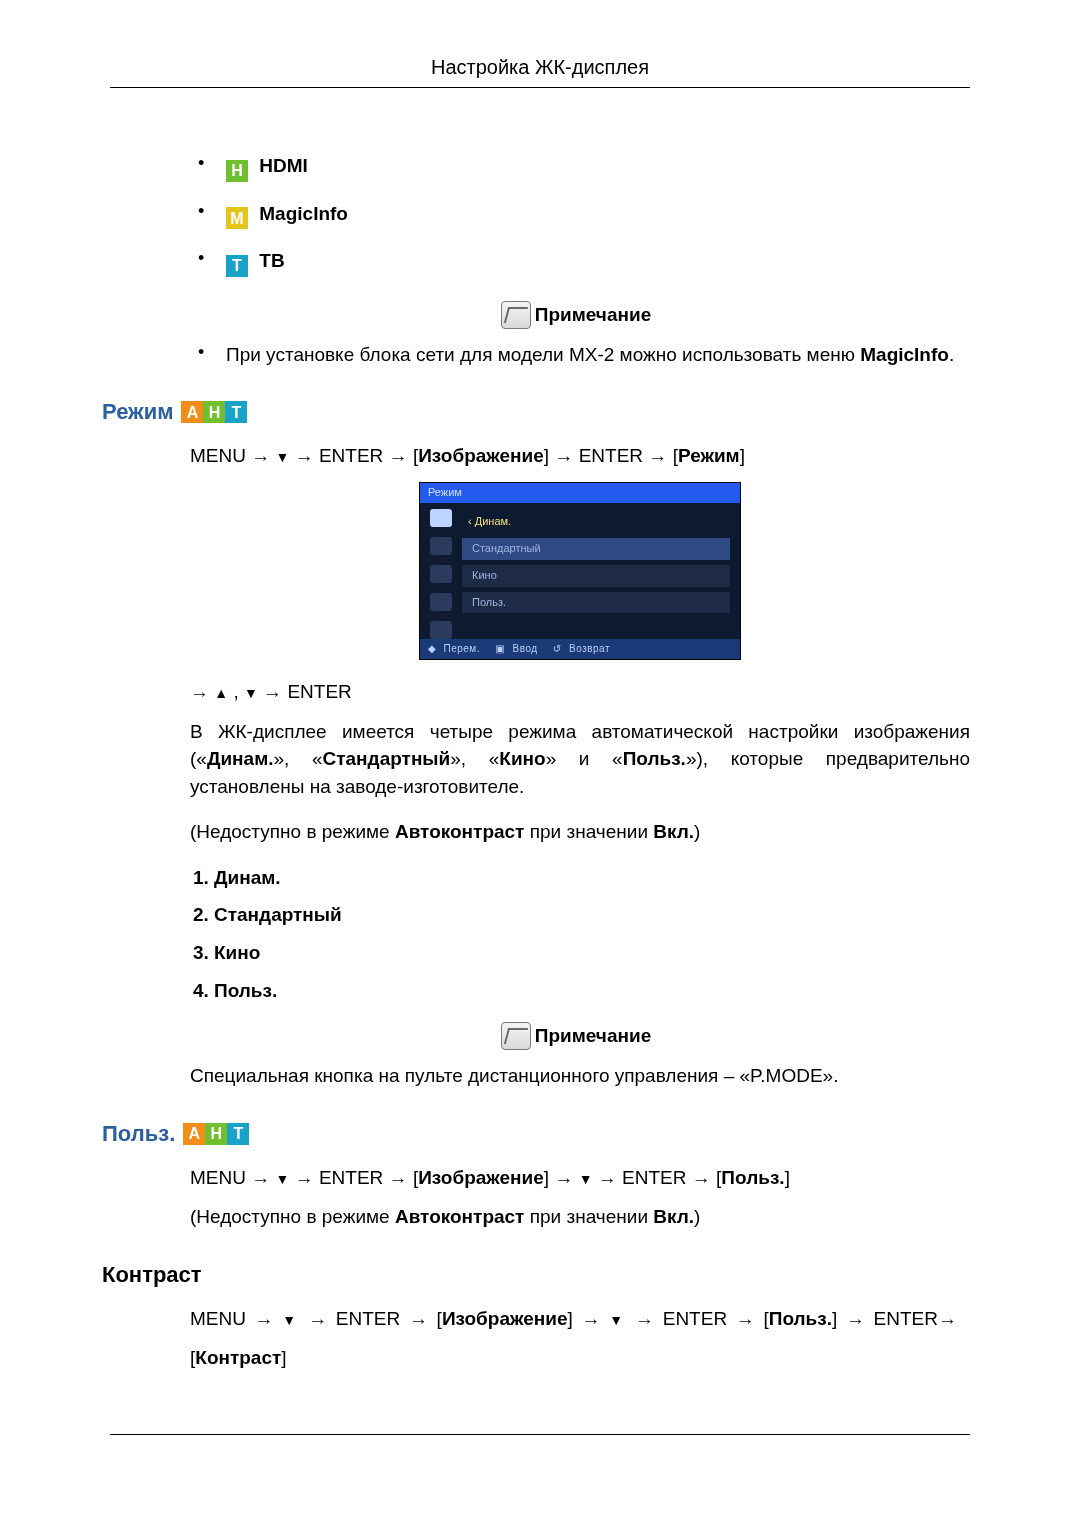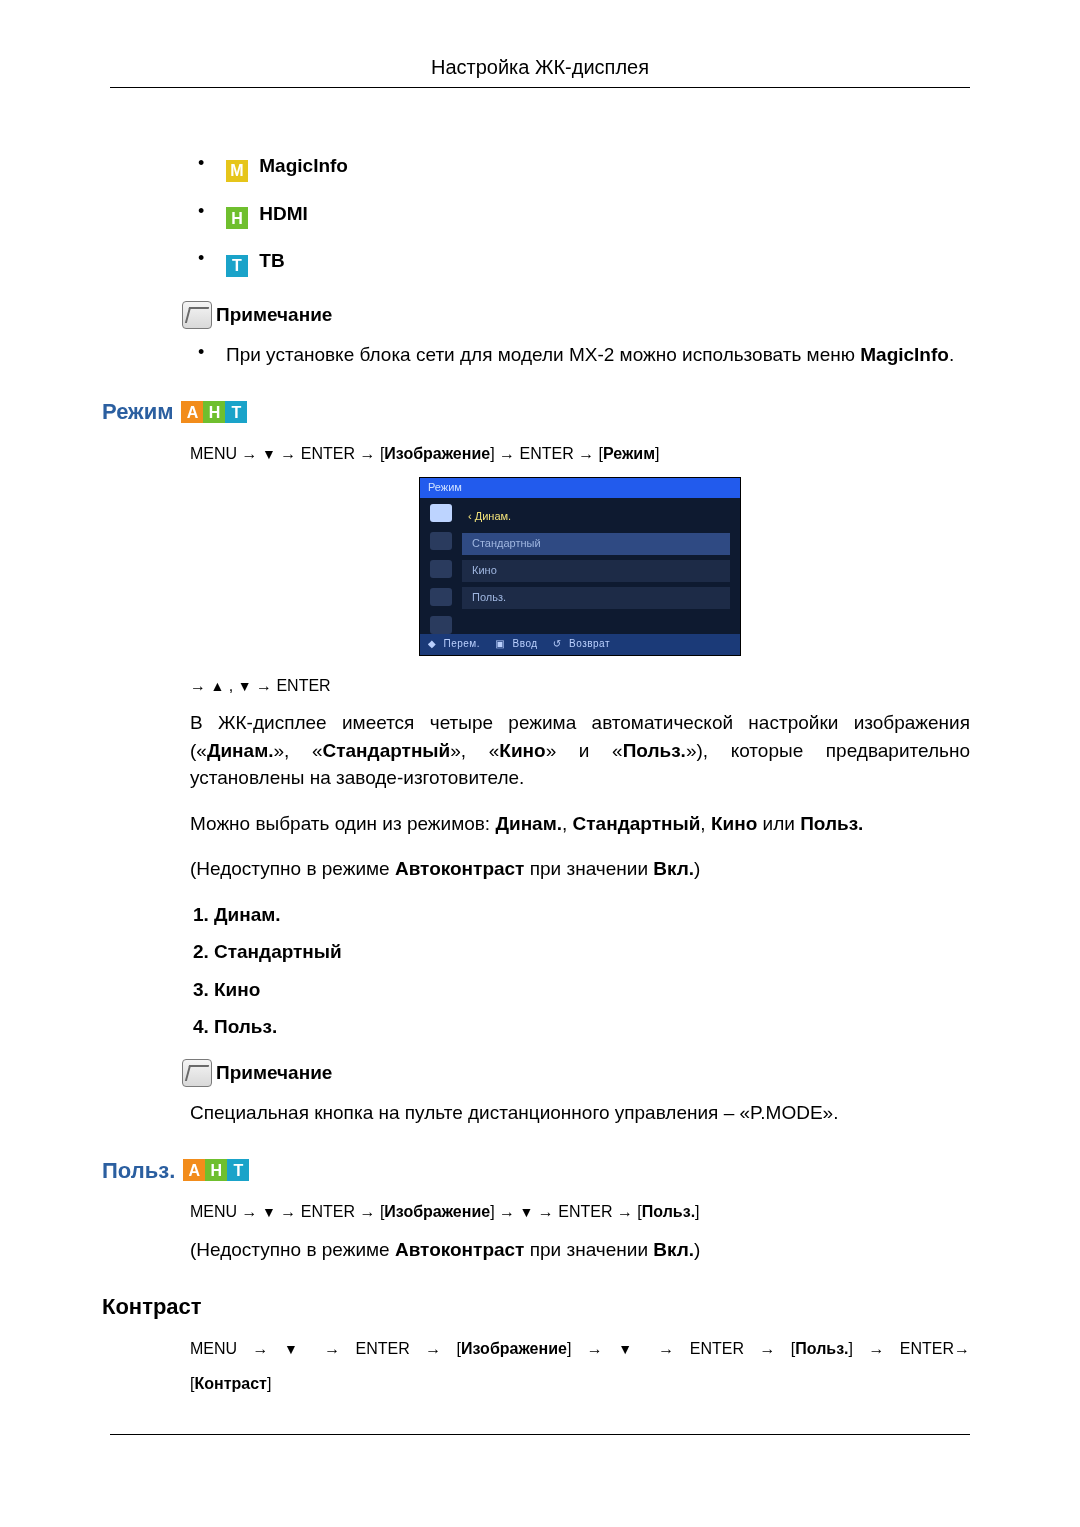--- a/index.html
+++ b/index.html
@@ -67,20 +67,21 @@
   }
   .bg-green  { background: #6fbf2e; }
   .bg-orange { background: #f28c1b; }
   .bg-yellow { background: #e6c51a; }
   .bg-cyan   { background: #1aa3c9; }
   .note-line {
     display: flex;
     align-items: center;
     gap: 4px;
     margin: 0 0 12px -8px;
+    justify-content: center;
   }
   .note-icon {
     width: 28px;
     height: 26px;
     border: 1px solid #7a7a7a;
     border-radius: 4px;
     background: linear-gradient(#f5f5f5,#d9d9d9);
     position: relative;
   }
   .note-icon::after {
@@ -100,22 +101,22 @@
     align-items: center;
     gap: 8px;
   }
   .aht {
     display: inline-flex;
     gap: 0;
     vertical-align: middle;
   }
   .aht .src-icon { margin-right: 0; }
   .menu-path {
-    font-size: 16px;
-    margin: 4px 0 12px 0;
+    font-size: 19px;
+    margin: 4px 13px 12px 0;
     text-align: justify;
   }
   .menu-path .arrow::before { content: " → "; }
   .menu-path .down::before  { content: "▼"; font-size: 14px; }
   .menu-path .up::before    { content: "▲"; font-size: 14px; }
   .menu-path b, .body b { font-weight: bold; }
   .menu-path.justify-full {
     text-align-last: justify;
   }
   .osd {
@@ -193,26 +194,26 @@
 
 <div class="page">
 
   <div class="header-title">Настройка ЖК-дисплея</div>
   <hr class="hr-top">
 
   <div class="content indent">
 
     <ul class="bullets">
       <li>
+        <span class="src-icon bg-green">H</span>
+        <b>HDMI</b>
+      </li>
+      <li>
         <span class="src-icon bg-yellow">M</span>
         <b>MagicInfo</b>
-      </li>
-      <li>
-        <span class="src-icon bg-green">H</span>
-        <b>HDMI</b>
       </li>
       <li>
         <span class="src-icon bg-cyan">T</span>
         <b>ТВ</b>
       </li>
     </ul>
 
     <div class="note-line">
       <span class="note-icon"></span>
       <b>Примечание</b>
@@ -261,23 +262,20 @@
     </div>
 
     <div class="menu-path">
       <span class="arrow"></span><span class="up"></span> , <span class="down"></span><span class="arrow"></span><span>ENTER</span>
     </div>
 
     <div class="body">
       <span>В ЖК-дисплее имеется четыре режима автоматической настройки изображения («</span><b>Динам.</b><span>», «</span><b>Стандартный</b><span>», «</span><b>Кино</b><span>» и «</span><b>Польз.</b><span>»), которые предварительно установлены на заводе-изготовителе.</span>
     </div>
 
-    <div class="body left">
-      <span>Можно выбрать один из режимов: </span><b>Динам.</b><span>, </span><b>Стандартный</b><span>, </span><b>Кино</b><span> или </span><b>Польз.</b><span></span>
-    </div>
 
     <div class="body left">
       <span>(Недоступно в режиме </span><b>Автоконтраст</b><span> при значении </span><b>Вкл.</b><span>)</span>
     </div>
 
     <ol class="modes">
       <li><span>Динам.</span></li>
       <li><span>Стандартный</span></li>
       <li><span>Кино</span></li>
       <li><span>Польз.</span></li>

